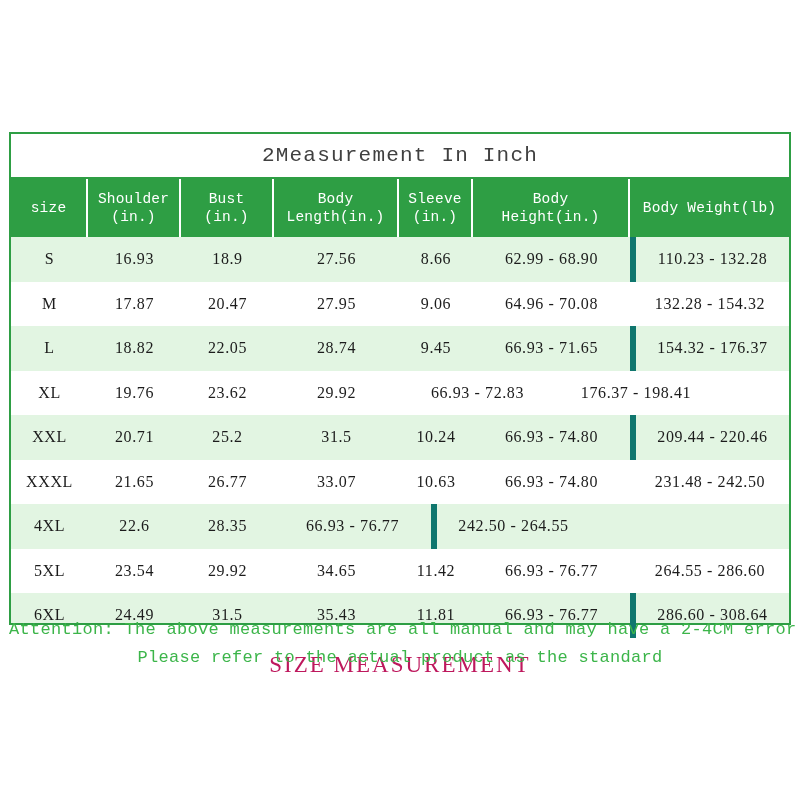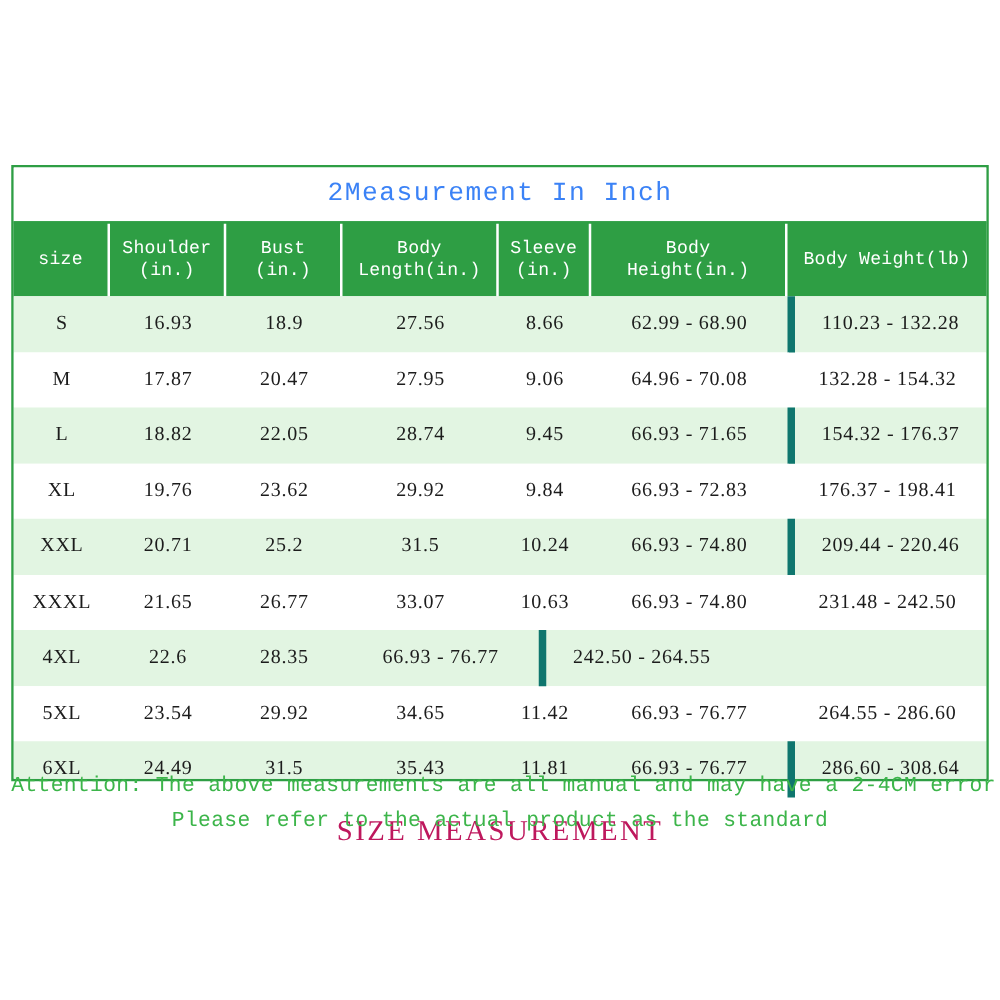--- a/index.html
+++ b/index.html
@@ -31,21 +31,21 @@
     background: #ffffff;
     border: 2px solid #2e9e44;
     box-sizing: border-box;
   }
 
   
   .chart-title {
     height: 43px;
     line-height: 43px;
     text-align: center;
-    color: #3b82f6;
+    color: #404040;
     background: #ffffff;
     font-size: 21px;
     letter-spacing: 1.2px;
     white-space: nowrap;
     font-family: "Liberation Mono", "DejaVu Sans Mono", monospace;
   }
 
   
   .head-row {
     display: flex;
@@ -227,21 +227,20 @@
           <div class="data-cell c3">28.74</div>
           <div class="data-cell c4">9.45</div>
           <div class="data-cell c5">66.93 - 71.65</div>
           <div class="data-cell c6 sep-left">154.32 - 176.37</div>
         </div>
         <div class="data-row">
           <div class="data-cell c0">XL</div>
           <div class="data-cell c1">19.76</div>
           <div class="data-cell c2">23.62</div>
           <div class="data-cell c3">29.92</div>
-          <div class="data-cell c4">9.84</div>
           <div class="data-cell c5">66.93 - 72.83</div>
           <div class="data-cell c6 sep-left">176.37 - 198.41</div>
         </div>
         <div class="data-row alt">
           <div class="data-cell c0">XXL</div>
           <div class="data-cell c1">20.71</div>
           <div class="data-cell c2">25.2</div>
           <div class="data-cell c3">31.5</div>
           <div class="data-cell c4">10.24</div>
           <div class="data-cell c5">66.93 - 74.80</div>

